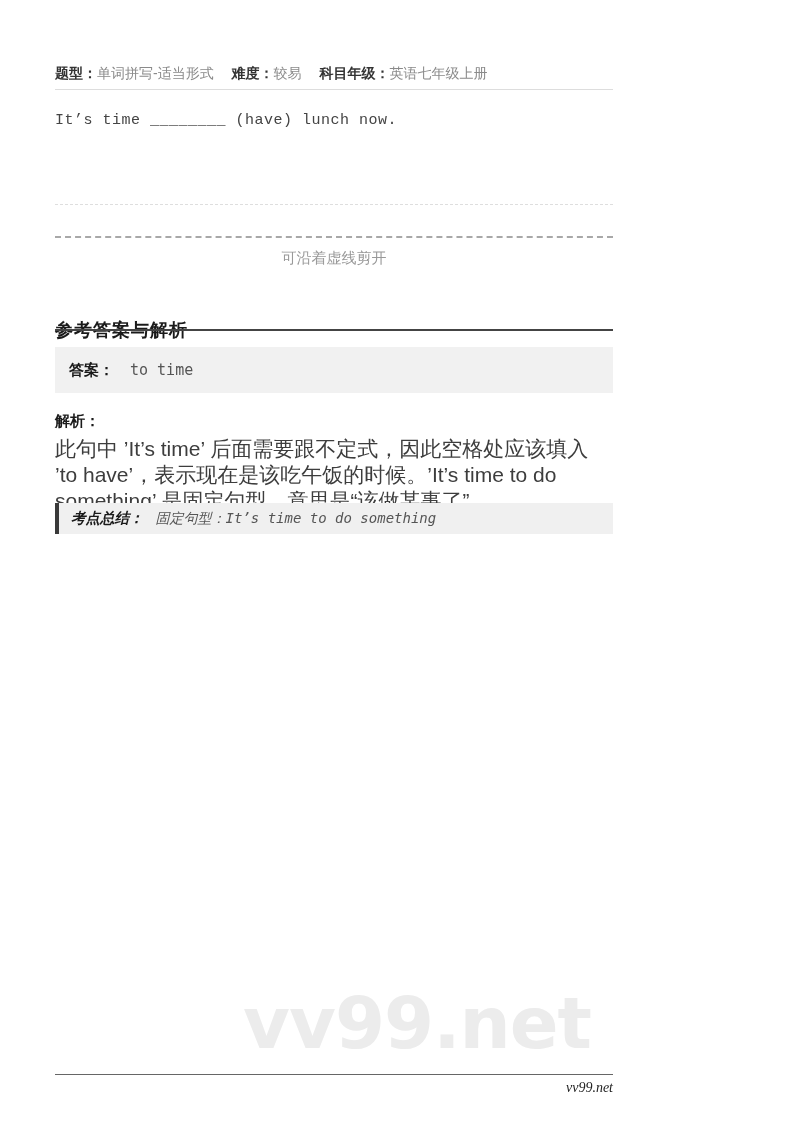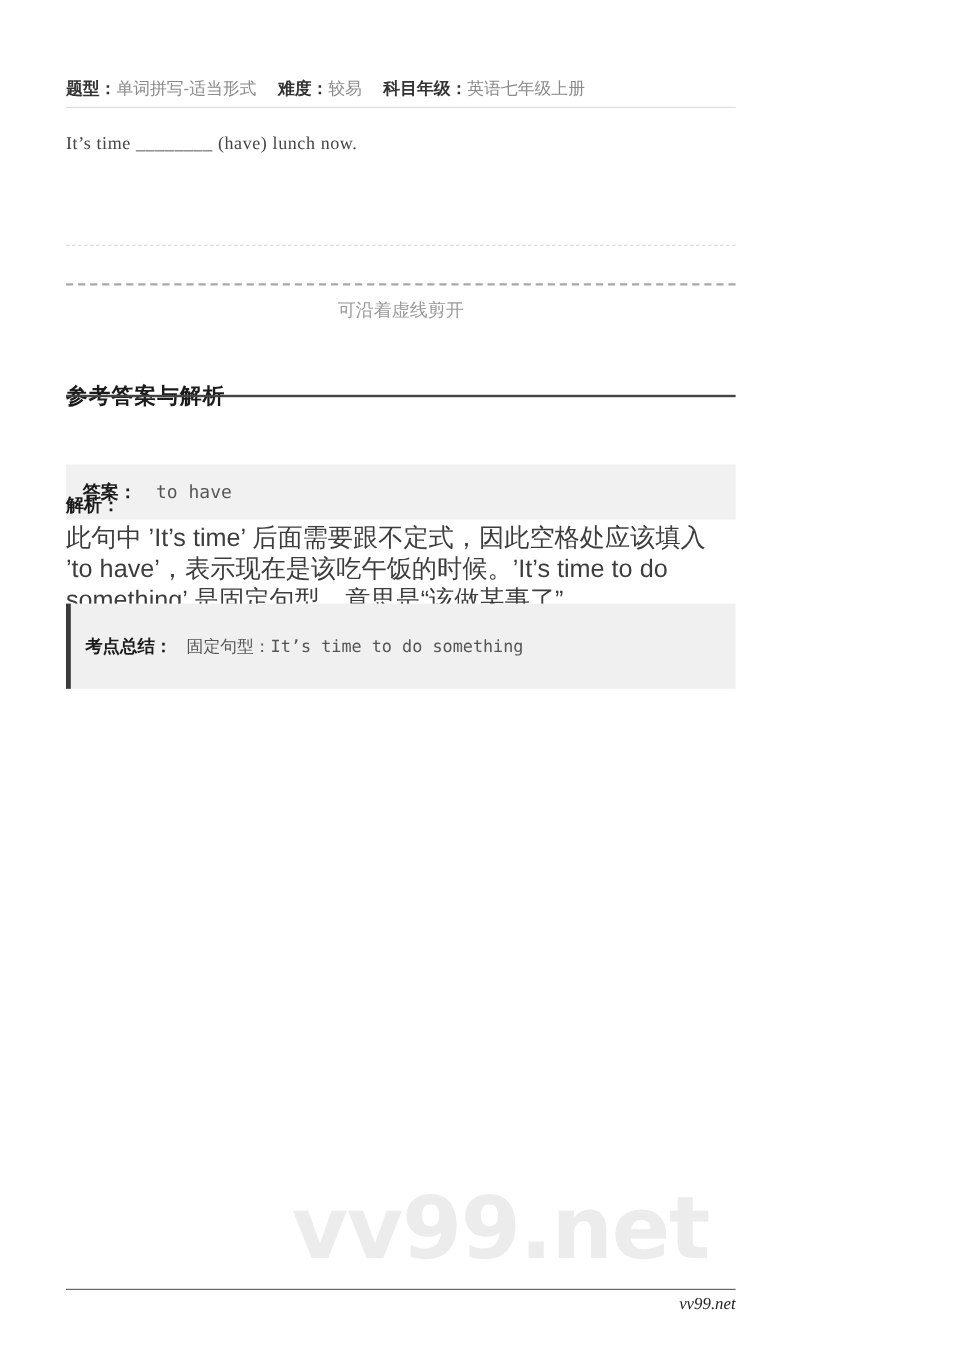--- a/index.html
+++ b/index.html
@@ -20,21 +20,21 @@
   .meta-field { margin-right: 14px; }
   .meta-label { font-weight: bold; color: #333333; }
   .meta-value { color: #8a8a8a; }
   .header-rule {
     position: absolute; left: 55px; right: 55px; top: 89px;
     border-top: 1px solid #dddddd;
   }
   
   .question {
     position: absolute; left: 55px; right: 55px; top: 112px;
-    font-family: Liberation Serif, serif;
+    font-family: Liberation Mono, monospace;
     font-size: 15px; color: #444444; letter-spacing: 0.5px;
   }
   
   .dash-light {
     position: absolute; left: 55px; right: 55px; top: 204px;
     border-top: 1px dashed #dedede;
   }
   .dash-dark {
     position: absolute; left: 55px; right: 55px; top: 236px;
     border-top: 2px dashed #a8a8a8;
@@ -50,39 +50,39 @@
     letter-spacing: 1px;
     text-align: center;
   }
   .section-rule {
     position: absolute; left: 55px; right: 55px; top: 329px;
     border-top: 2px solid #444444;
   }
   .answer-box {
     position: absolute; left: 55px; right: 55px; top: 347px;
     height: 46px; background: #f1f1f1;
-    display: flex; align-items: center; padding: 0 14px; margin-top: 40px;
+    display: flex; align-items: center; padding: 0 14px;
   }
   .answer-label { font-weight: bold; font-size: 15px; color: #1a1a1a; }
   .answer-value {
     margin-left: 16px; font-size: 15px; color: #555555;
     font-family: "DejaVu Sans Mono", "Liberation Mono", monospace;
   }
   .analysis-label {
     position: absolute; left: 55px; top: 412px;
     font-weight: bold; font-size: 15px; color: #1a1a1a;
   }
   .analysis-text {
     position: absolute; left: 55px; right: 52px; top: 436px;
     font-size: 21px; line-height: 26px; color: #3d3d3d;
   }
   .summary-box {
     position: absolute; left: 55px; right: 55px; top: 503px;
     background: #f0f0f0; border-left: 4px solid #3a3a3a;
-    padding: 26px 12px; display: flex; align-items: baseline;
+    padding: 6px 12px; display: flex; align-items: baseline; font-style: italic;
   }
   .summary-label { font-weight: bold; font-size: 14.5px; color: #1a1a1a; white-space: nowrap; }
   .summary-value {
     margin-left: 12px; font-size: 14px; color: #555555;
     font-family: "DejaVu Sans Mono", "Liberation Mono", monospace;
   }
   
   .watermark {
     position: absolute; right: 77px; top: 981px;
     font-family: "DejaVu Sans", sans-serif;
@@ -122,21 +122,21 @@
 
   <div class="dash-light"></div>
   <div class="dash-dark"></div>
   <div class="cut-hint">可沿着虚线剪开</div>
 
   <div class="section-title">参考答案与解析</div>
   <div class="section-rule"></div>
 
   <div class="answer-box">
     <span class="answer-label">答案：</span>
-    <span class="answer-value">to have</span>
+    <span class="answer-value">to time</span>
   </div>
 
   <div class="analysis-label">解析：</div>
   <div class="analysis-text">此句中 ’It’s time’ 后面需要跟不定式，因此空格处应该填入 ’to have’，表示现在是该吃午饭的时候。’It’s time to do something’ 是固定句型，意思是“该做某事了”。</div>
 
   <div class="summary-box">
     <span class="summary-label">考点总结：</span>
     <span class="summary-value">固定句型：It’s time to do something</span>
   </div>
 

